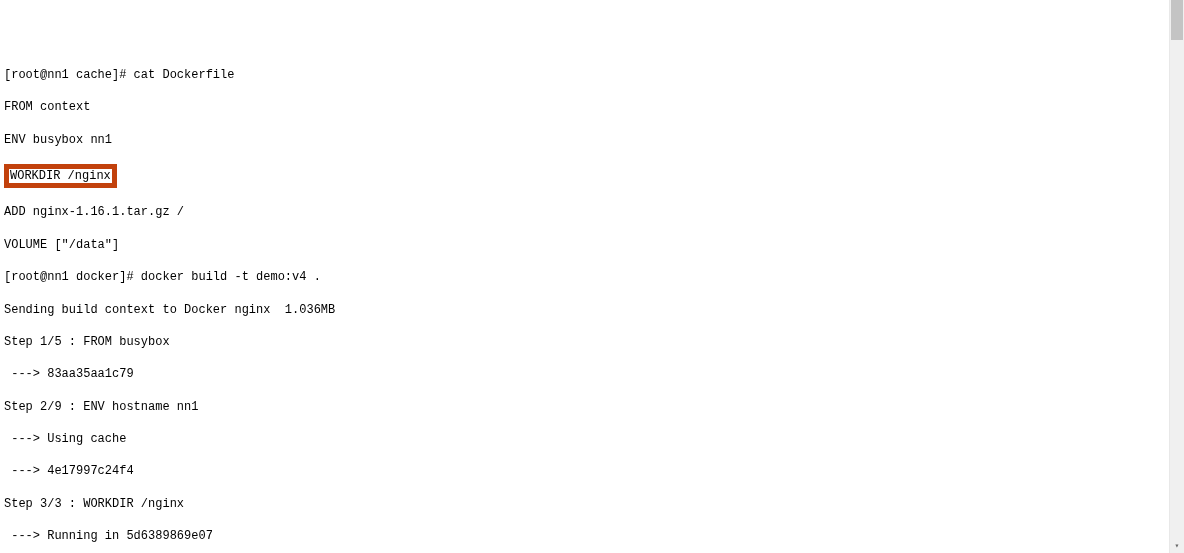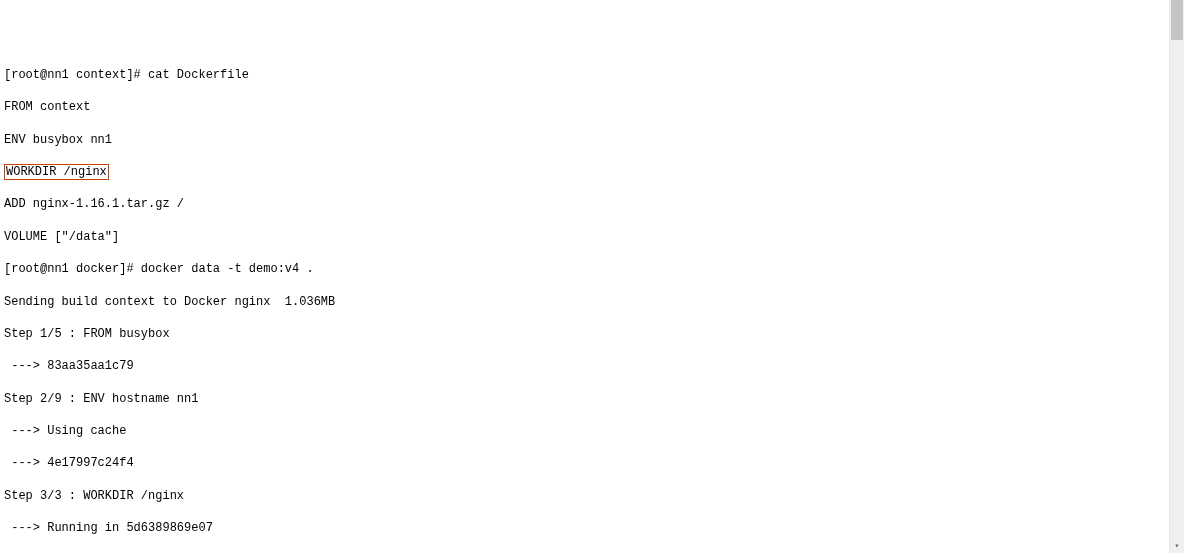--- a/index.html
+++ b/index.html
@@ -10,21 +10,21 @@
       line-height: 1.35;
       color: #000;
       background: #fff;
       white-space: pre;
       position: relative;
     }
     .line {
       white-space: pre;
     }
     .highlight {
-      border: 1px solid #c2410c;
+      border: 5px solid #c2410c;
       padding: 0px 1px;
       display: inline-block;
       line-height: 1.2;
     }
     .scrollbar {
       position: fixed;
       right: 0;
       top: 0;
       width: 14px;
       height: 100%;
@@ -50,27 +50,27 @@
       line-height: 14px;
     }
     .scrollbar-arrow.up { top: 0; }
     .scrollbar-arrow.down { bottom: 0; }
   </style>
 </head>
 <body>
 
 
 
-<div class="line">[root@nn1 context]# cat Dockerfile</div>
+<div class="line">[root@nn1 cache]# cat Dockerfile</div>
 <div class="line">FROM context</div>
 <div class="line">ENV busybox nn1</div>
 <div class="line"><span class="highlight">WORKDIR /nginx</span></div>
 <div class="line">ADD nginx-1.16.1.tar.gz /</div>
 <div class="line">VOLUME ["/data"]</div>
-<div class="line">[root@nn1 docker]# docker data -t demo:v4 .</div>
+<div class="line">[root@nn1 docker]# docker build -t demo:v4 .</div>
 <div class="line">Sending build context to Docker nginx  1.036MB</div>
 <div class="line">Step 1/5 : FROM busybox</div>
 <div class="line"> ---&gt; 83aa35aa1c79</div>
 <div class="line">Step 2/9 : ENV hostname nn1</div>
 <div class="line"> ---&gt; Using cache</div>
 <div class="line"> ---&gt; 4e17997c24f4</div>
 <div class="line">Step 3/3 : WORKDIR /nginx</div>
 <div class="line"> ---&gt; Running in 5d6389869e07</div>
 <div class="line">Removing intermediate container 5d6389869e07</div>
 

